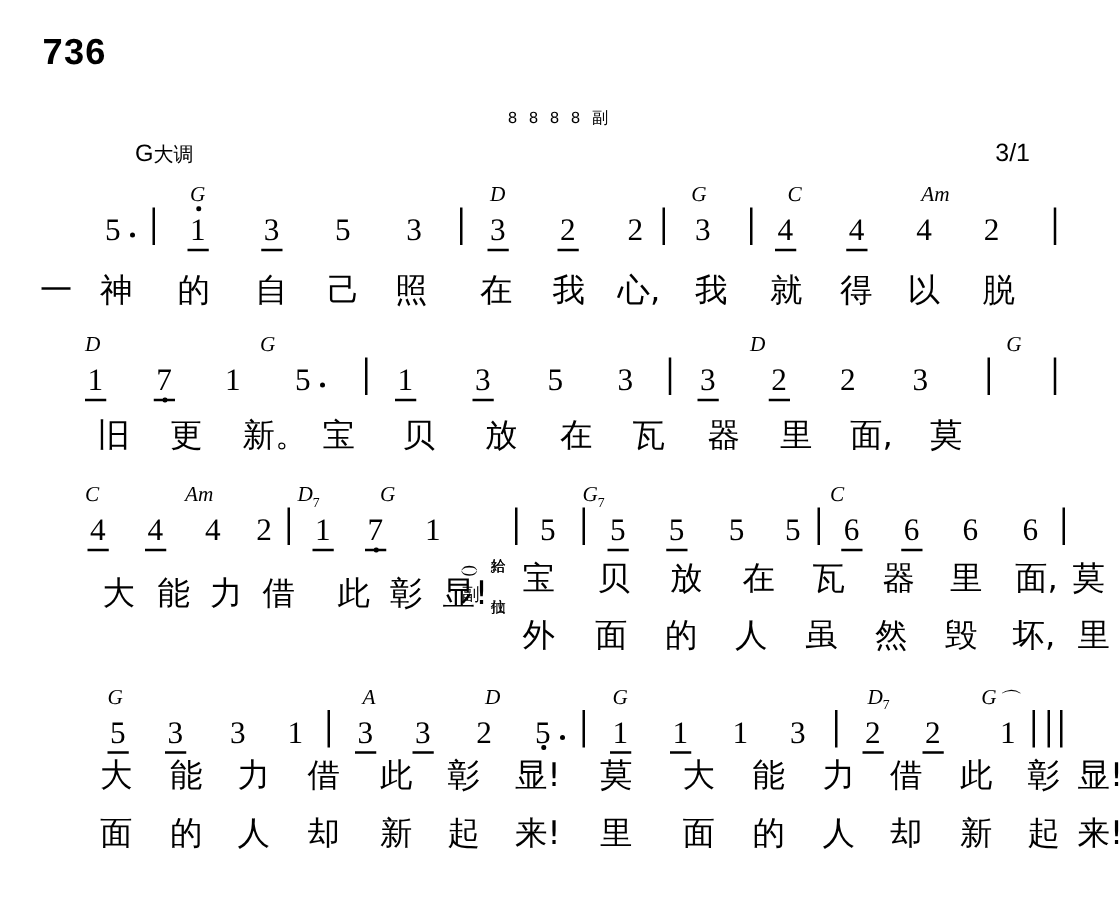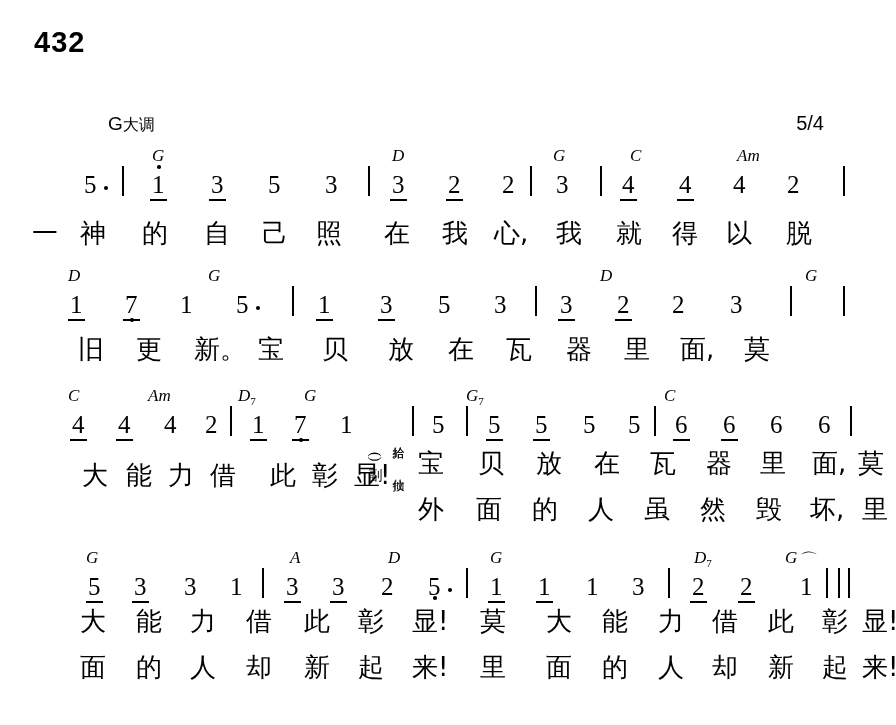--- a/index.html
+++ b/index.html
@@ -151,29 +151,30 @@
     position: absolute;
     font-size: 18px;
     font-family: "DejaVu Sans", sans-serif;
   }
 </style>
 </head>
 <body>
 
 <div class="page">
 
-  <div class="song-number">432</div>
-
-
+  <div class="song-number">736</div>
+
+
+  <div class="meter">8 8 8 8 副</div>
 
   <div class="key-label">
     <span class="big">G</span><span>大调</span>
   </div>
 
-  <div class="time-sig">5/4</div>
+  <div class="time-sig">3/1</div>
 
   <div id="staff-area">
       <div class="system" style="position: absolute; left: 0px; top: 0px; height: 725px; pointer-events: none;">
         <div class="chord" style="position: absolute; left: 152px; top: 146px;">G</div>
         <div class="chord" style="position: absolute; left: 392px; top: 146px;">D</div>
         <div class="chord" style="position: absolute; left: 553px; top: 146px;">G</div>
         <div class="chord" style="position: absolute; left: 630px; top: 146px;">C</div>
         <div class="chord" style="position: absolute; left: 737px; top: 146px;">Am</div>
         <div class="num" style="position: absolute; left: 84px; top: 172px;">5</div>
         <div class="dot-right" style="position: absolute; left: 104px; top: 186px;"></div>

